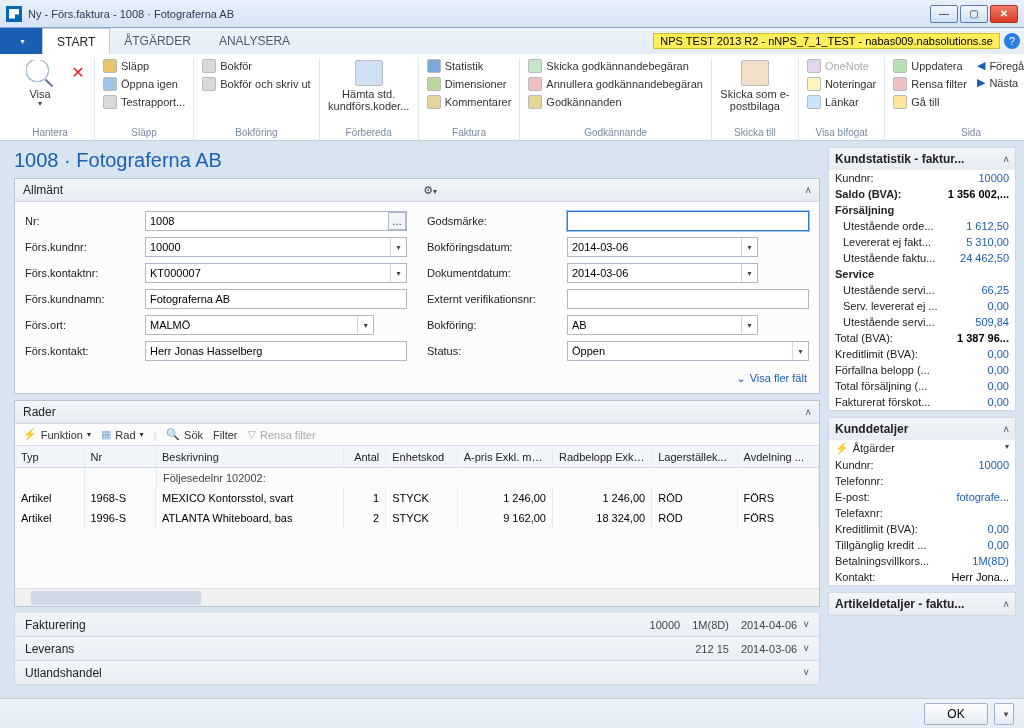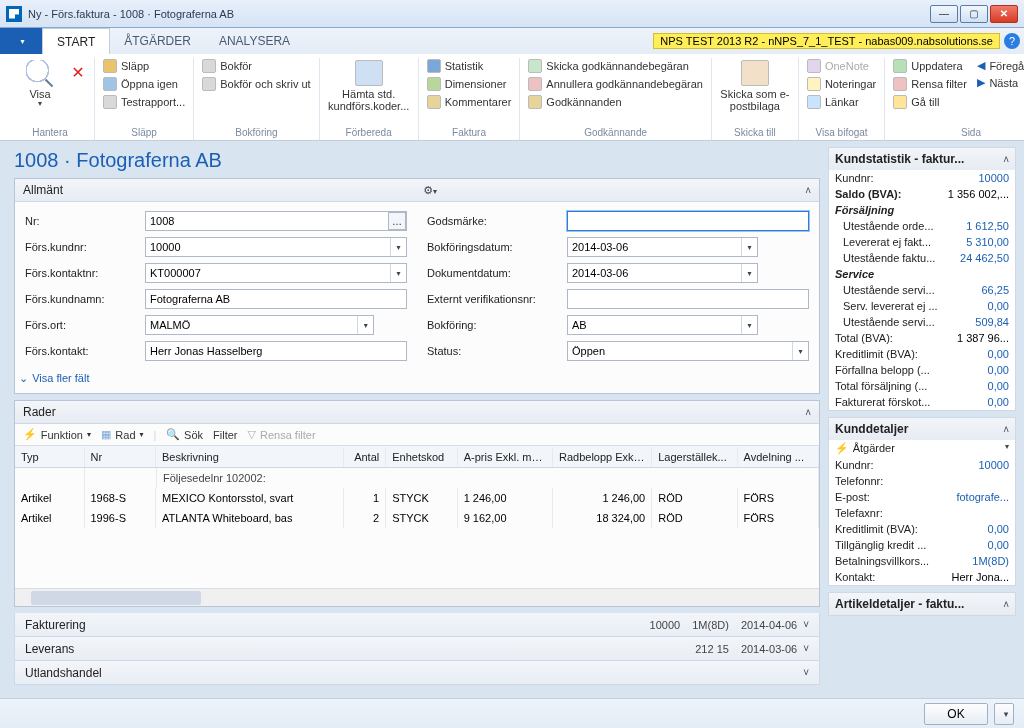--- a/index.html
+++ b/index.html
@@ -55,51 +55,51 @@
   
   .form-body { display: flex; padding: 8px 10px 6px 10px; gap: 20px; }
   .form-col { flex: 1; display: flex; flex-direction: column; gap: 4px; }
   .frow { display: flex; align-items: center; height: 22px; }
   .frow .flabel { width: 120px; font-size: 11px; color: #222; }
   .frow .fctl { flex: 1; height: 20px; border: 1px solid #aeb8c6; background: #fff; font-size: 11px; padding: 0 4px; display: flex; align-items: center; position: relative; }
   .frow .fctl.focus { border: 1px solid #2a7de1; box-shadow: 0 0 0 1px #9cc3f0; }
   .frow .fctl .dd { position: absolute; right: 0; top: 0; bottom: 0; width: 16px; display: flex; align-items: center; justify-content: center; font-size: 8px; color: #444; border-left: 1px solid #cfd8e4; }
   .frow .fctl .el { position: absolute; right: 0; top: 0; bottom: 0; width: 18px; display: flex; align-items: center; justify-content: center; font-size: 10px; color: #222; border: 1px solid #aeb8c6; background: #f2f5f9; }
   
-  .more-row { font-size: 11px; color: #1a5fb4; padding: 4px 12px 8px 4px; }
+  .more-row { text-align: right; font-size: 11px; color: #1a5fb4; padding: 4px 12px 8px 4px; }
   .more-row::before { content: "⌄"; margin-right: 4px; }
   
   .rader-toolbar { display: flex; align-items: center; gap: 10px; padding: 4px 8px; font-size: 11px; color: #333; border-bottom: 1px solid #d7dee8; }
   .rader-toolbar .tb { display: flex; align-items: center; gap: 4px; }
   .rader-toolbar .sep { color: #cfd8e4; }
   
   .grid { font-size: 11px; overflow-x: auto; }
   .ghead { display: flex; background: #f2f5f9; border-bottom: 1px solid #cfd8e4; height: 22px; align-items: center; }
   .gcell { padding: 0 6px; border-right: 1px solid #e5eaf1; overflow: hidden; white-space: nowrap; text-overflow: ellipsis; height: 20px; line-height: 20px; }
   .ghead .gcell { color: #222; }
   .grow { display: flex; height: 20px; align-items: center; }
   .grow.group { color: #444; }
-  .c-typ{width:70px}.c-nr{width:72px}.c-besk{width:190px}.c-ant{width:42px; text-align:right}.c-enh{width:72px}.c-pris{width:96px; text-align:left}.c-rad{width:100px; text-align:right}.c-lag{width:86px}.c-avd{width:82px}
+  .c-typ{width:70px}.c-nr{width:72px}.c-besk{width:190px}.c-ant{width:42px; text-align:right}.c-enh{width:72px}.c-pris{width:96px; text-align:right}.c-rad{width:100px; text-align:right}.c-lag{width:86px}.c-avd{width:82px}
   .grid-scrollbar { height: 18px; background: #f0f0f0; border-top: 1px solid #d7dee8; position: relative; }
   .grid-scrollbar .thumb { position: absolute; left: 16px; top: 2px; height: 14px; width: 170px; background: #cfd8e4; border-radius: 2px; }
   
   .fasttab { background: linear-gradient(#f2f5f9,#e9eef5); border: 1px solid #cfd8e4; border-top: none; padding: 4px 10px; display: flex; align-items: center; font-size: 12px; height: 24px; }
   .fasttab .ftitle { flex: 1; color: #222; }
   .fasttab .fsum { font-size: 11px; color: #444; padding: 0 6px; }
   .fasttab .fcaret { font-size: 10px; color: #445; }
   
   
   .fbox { border: 1px solid #cfd8e4; margin-bottom: 6px; background: #fff; }
   .fbox-hd { background: linear-gradient(#f2f5f9,#e7ecf3); padding: 4px 6px; display: flex; align-items: center; font-size: 12px; font-weight: bold; color: #222; }
   .fbox-hd .fc { margin-left: auto; font-size: 10px; color: #445; font-weight: normal; }
   .fline { display: flex; padding: 2px 6px; font-size: 11px; }
   .fline .fl { flex: 1; color: #222; overflow: hidden; text-overflow: ellipsis; white-space: nowrap; }
   .fline .fv { color: #1a5fb4; text-align: right; min-width: 60px; }
-  .fline .fv.black { color: #000; font-weight: normal; }
-  .fline.sec .fl { font-weight: bold; font-style: italic; }
+  .fline .fv.black { color: #000; font-weight: bold; }
+  .fline.sec .fl { font-weight: bold; }
   
   
   .footer { position: absolute; left: 0; right: 0; bottom: 0; height: 30px; background: linear-gradient(#eef3fa,#e4ecf6); border-top: 1px solid #c3cedb; display: flex; align-items: center; justify-content: flex-end; padding: 0 10px; gap: 6px; }
   .footer .btn { height: 22px; min-width: 64px; border: 1px solid #9fb1c8; background: linear-gradient(#fdfdfe,#e7edf5); font-size: 12px; display: flex; align-items: center; justify-content: center; border-radius: 2px; padding: 0 8px; }
   .footer .btn.dd::after { content: " ▾"; font-size: 9px; color: #445; margin-left: 4px; }
 </style>
 </head>
 <body>
 
 <div class="titlebar">

